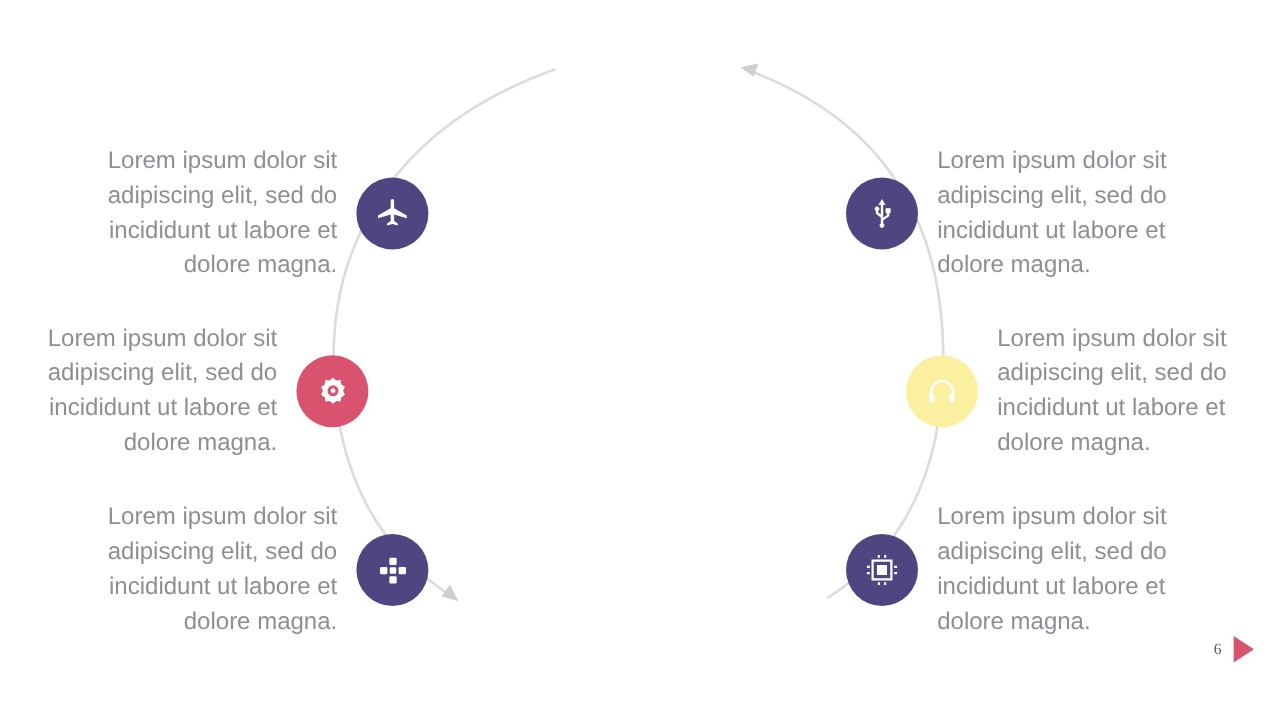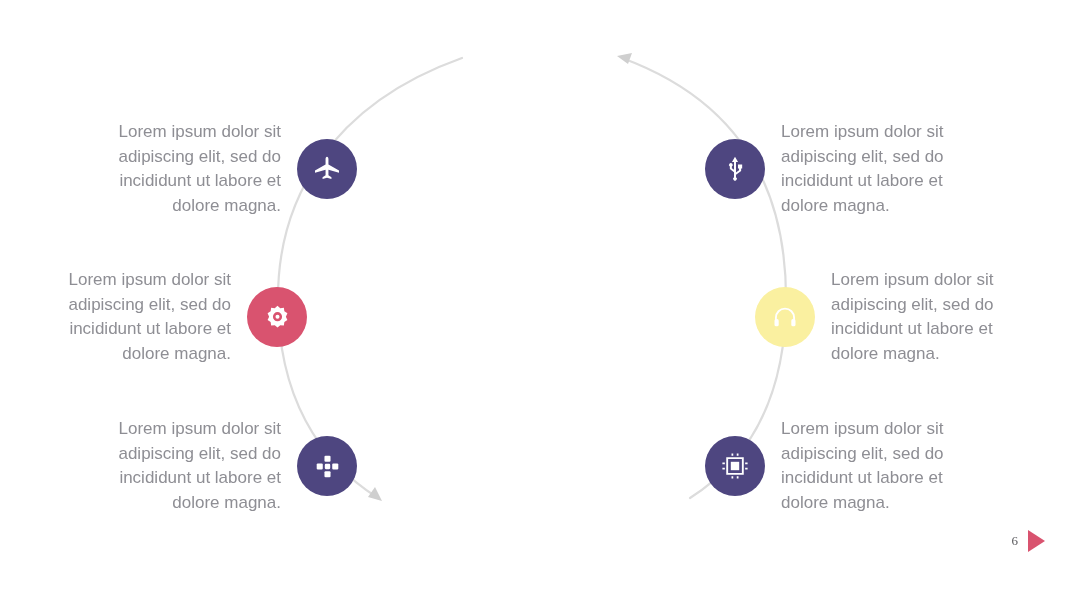--- a/index.html
+++ b/index.html
@@ -47,21 +47,21 @@
     height: 60px;
     border-radius: 50%;
     display: flex;
     align-items: center;
     justify-content: center;
     flex: 0 0 auto;
     box-sizing: border-box;
   }
   .bubble svg { display: block; }
   .desc {
-    font-size: 17px;
+    font-size: 20px;
     line-height: 1.45;
     color: #8e8e94;
     width: 200px;
     flex: 0 0 auto;
   }
   .node.left .desc {
     text-align: right;
     margin-right: 16px;
   }
   .node.right .desc {

